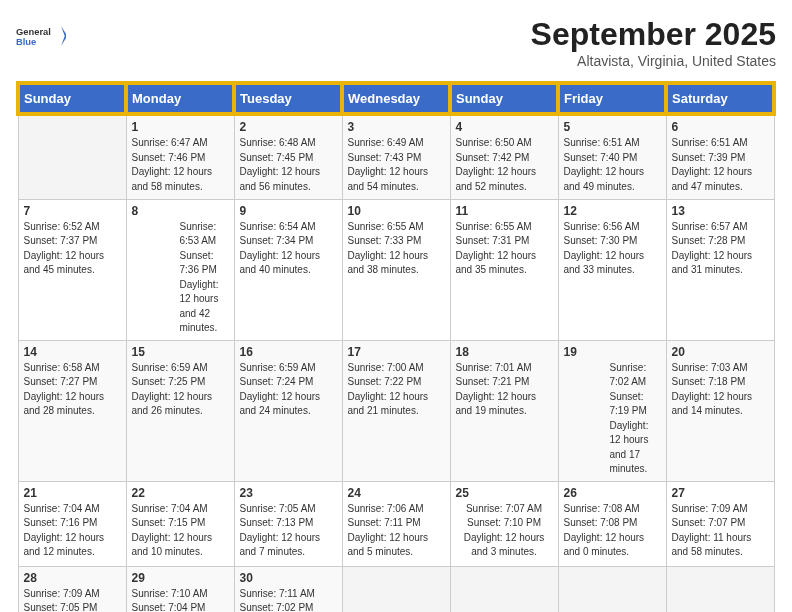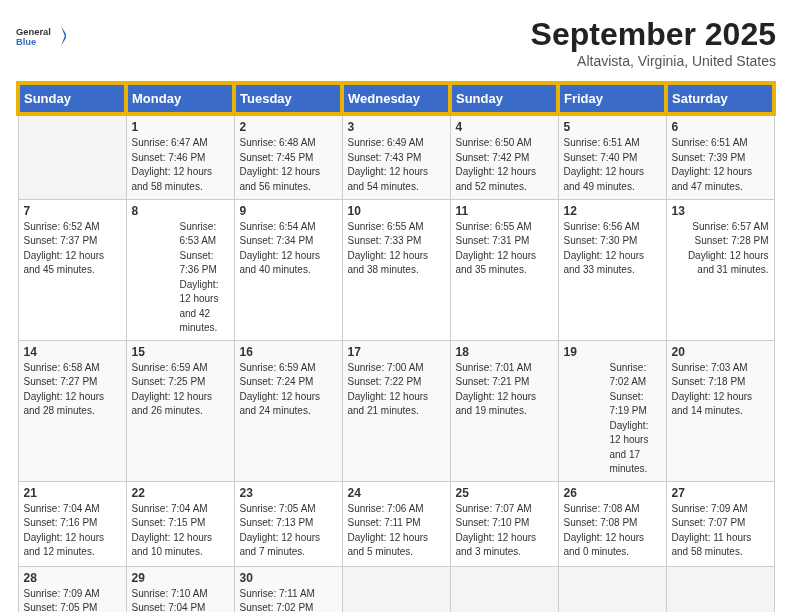--- a/index.html
+++ b/index.html
@@ -190,21 +190,21 @@
         </td>
         <td>
           <div class="day-num">12</div>
           <div class="day-info" style="white-space: pre-line;">Sunrise: 6:56 AM
 Sunset: 7:30 PM
 Daylight: 12 hours
 and 33 minutes.</div>
         </td>
         <td>
           <div class="day-num">13</div>
-          <div class="day-info" style="white-space: pre-line; text-align: right;">Sunrise: 6:57 AM
+          <div class="day-info" style="white-space: pre-line;">Sunrise: 6:57 AM
 Sunset: 7:28 PM
 Daylight: 12 hours
 and 31 minutes.</div>
         </td>
       </tr>
       <tr>
         <td>
           <div class="day-num">14</div>
           <div class="day-info" style="white-space: pre-line;">Sunrise: 6:58 AM
 Sunset: 7:27 PM
@@ -278,21 +278,21 @@
         </td>
         <td>
           <div class="day-num">24</div>
           <div class="day-info" style="white-space: pre-line;">Sunrise: 7:06 AM
 Sunset: 7:11 PM
 Daylight: 12 hours
 and 5 minutes.</div>
         </td>
         <td>
           <div class="day-num">25</div>
-          <div class="day-info" style="white-space: pre-line;">Sunrise: 7:07 AM
+          <div class="day-info" style="white-space: pre-line; text-align: center;">Sunrise: 7:07 AM
 Sunset: 7:10 PM
 Daylight: 12 hours
 and 3 minutes.</div>
         </td>
         <td>
           <div class="day-num">26</div>
           <div class="day-info" style="white-space: pre-line;">Sunrise: 7:08 AM
 Sunset: 7:08 PM
 Daylight: 12 hours
 and 0 minutes.</div>

